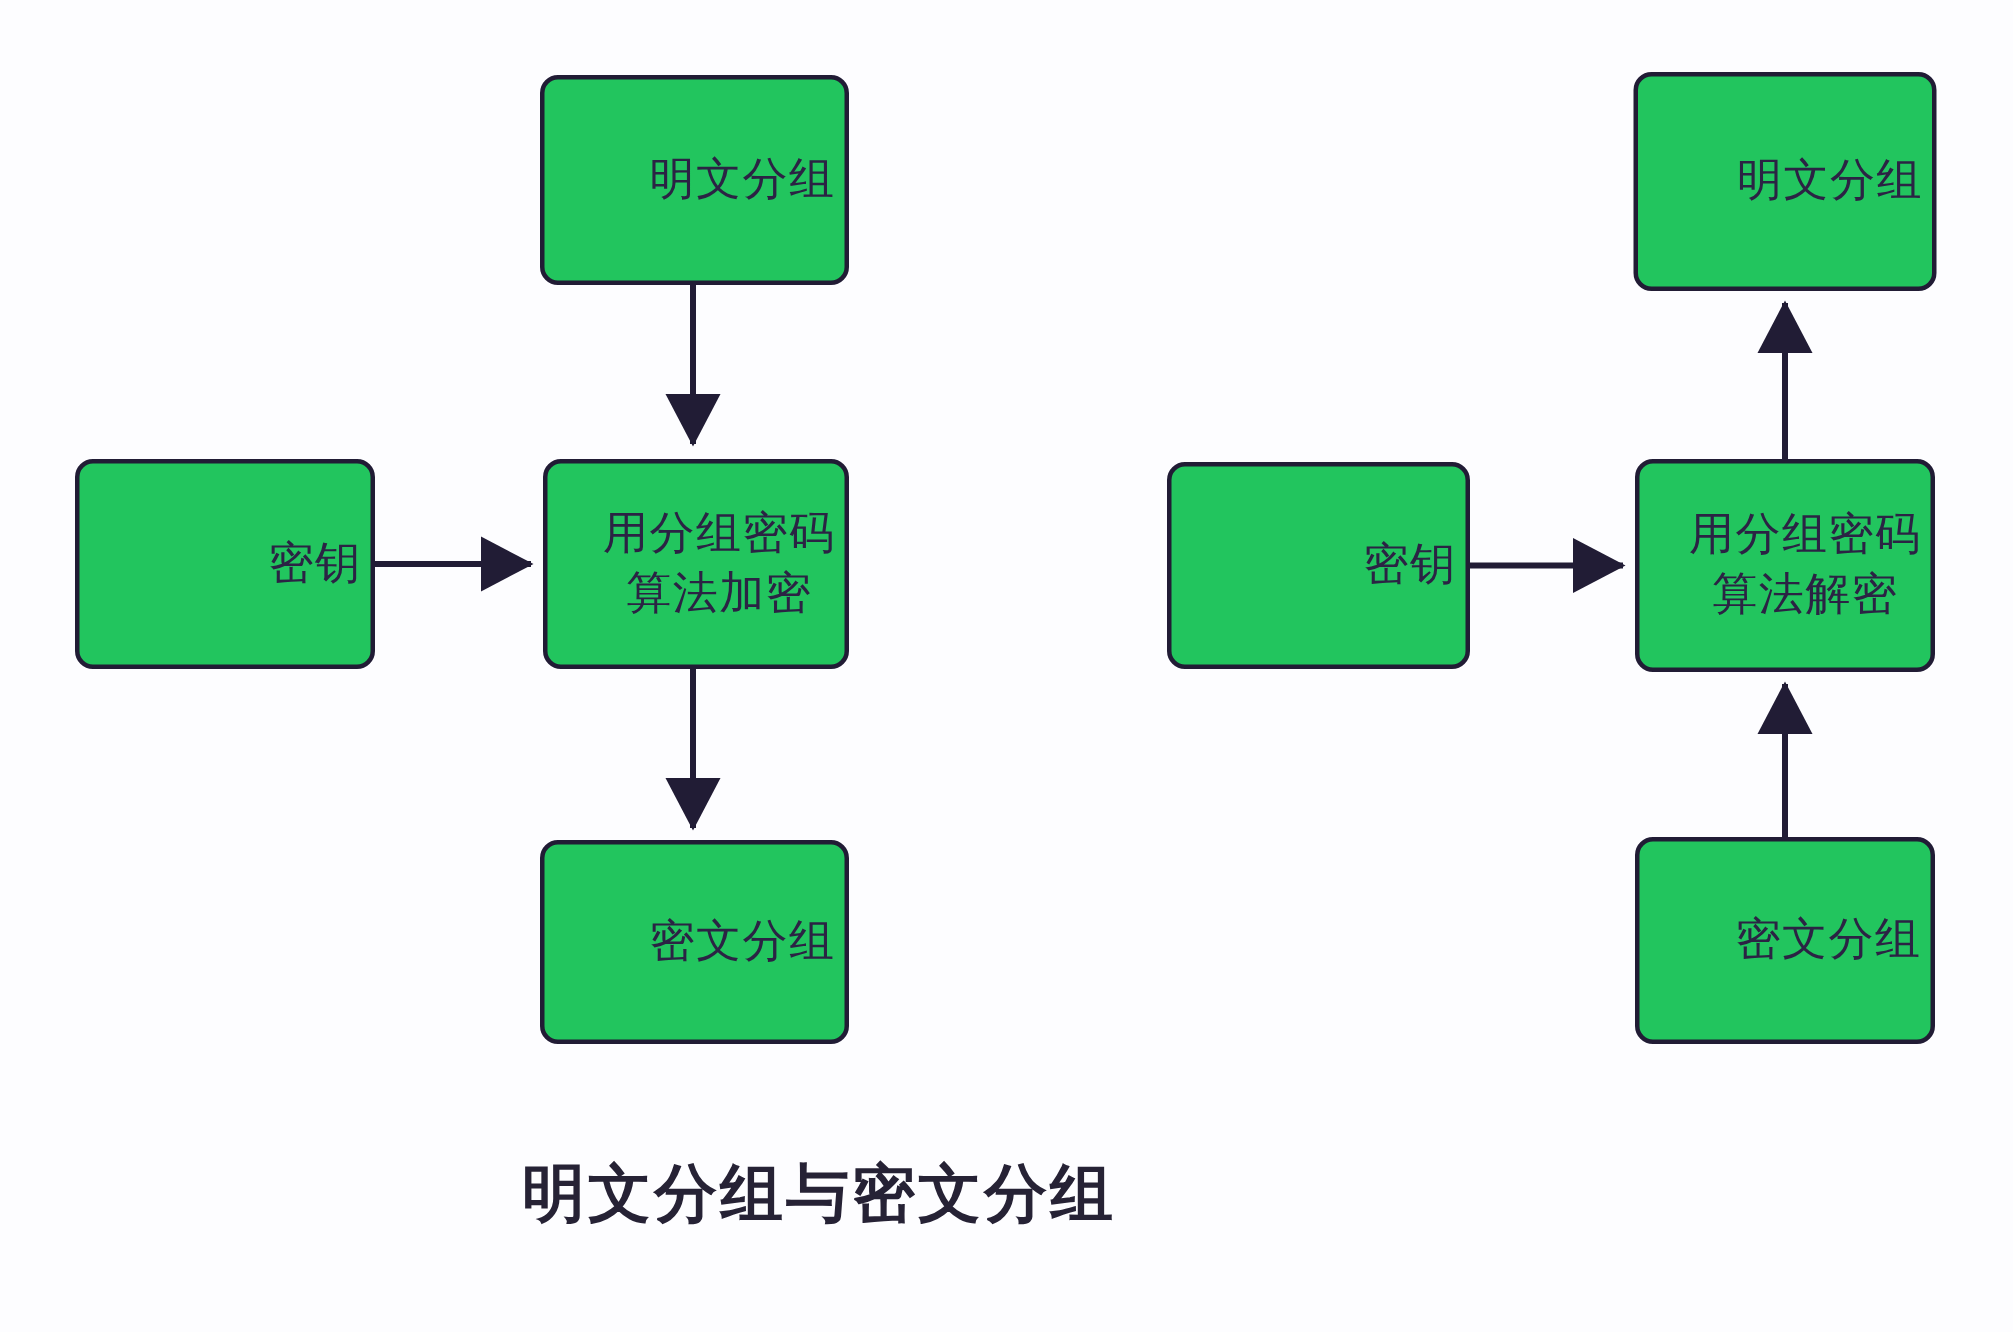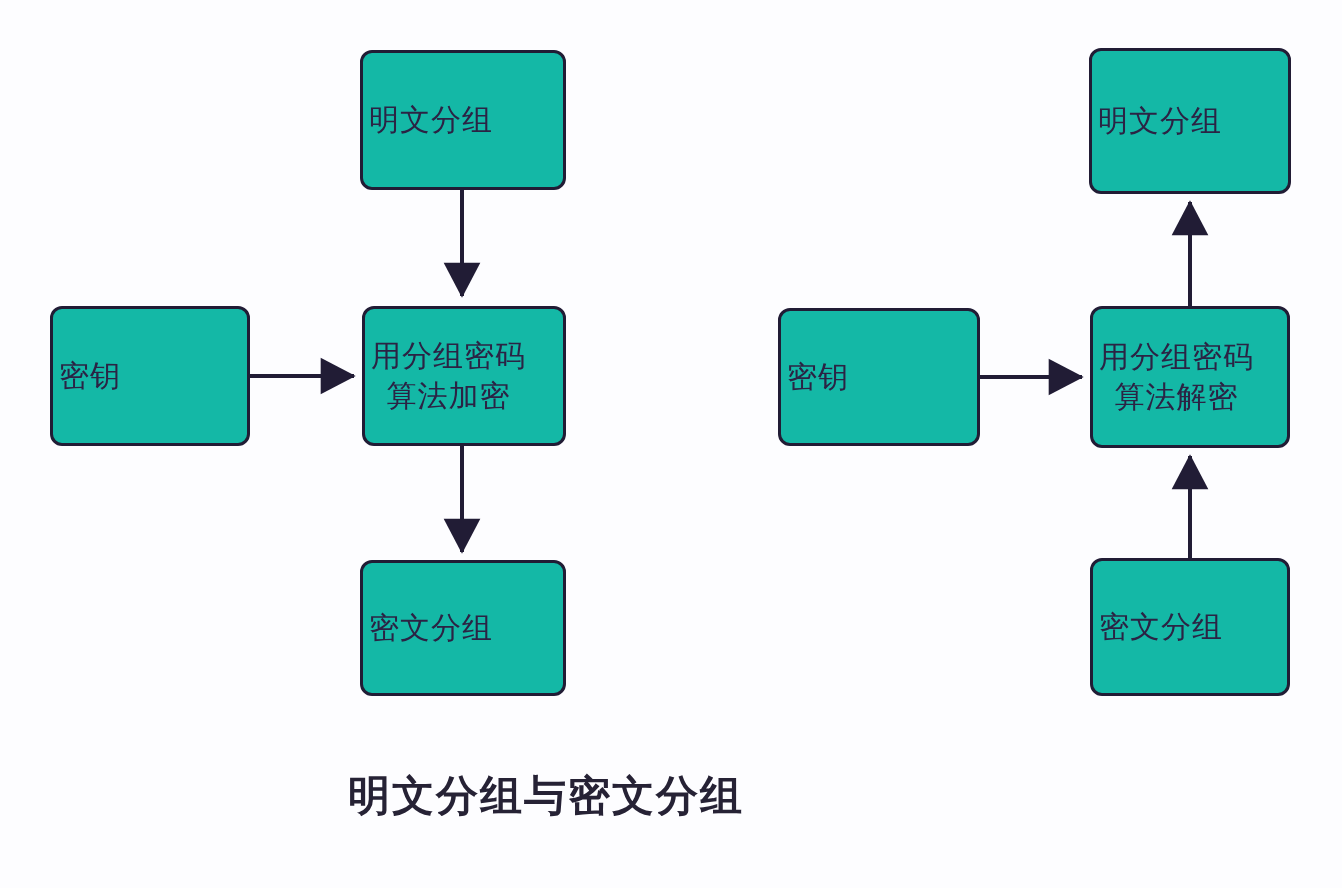--- a/index.html
+++ b/index.html
@@ -23,26 +23,26 @@
     position: absolute;
     left: 0;
     top: 0;
     width: 1342px;
     height: 888px;
     pointer-events: none;
   }
   .node {
     position: absolute;
     box-sizing: border-box;
-    background: #14b8a6;
+    background: #22c55e;
     border: 3px solid #211c35;
     border-radius: 12px;
     display: flex;
     align-items: center;
-    justify-content: flex-start;
+    justify-content: flex-end;
     text-align: center;
     color: #2b2344;
     font-size: 30px;
     line-height: 1.32;
     letter-spacing: 1px;
     font-family: "DejaVu Sans", "Liberation Sans", sans-serif;
   }
   .node .label {
     display: block;
     white-space: pre-line;

